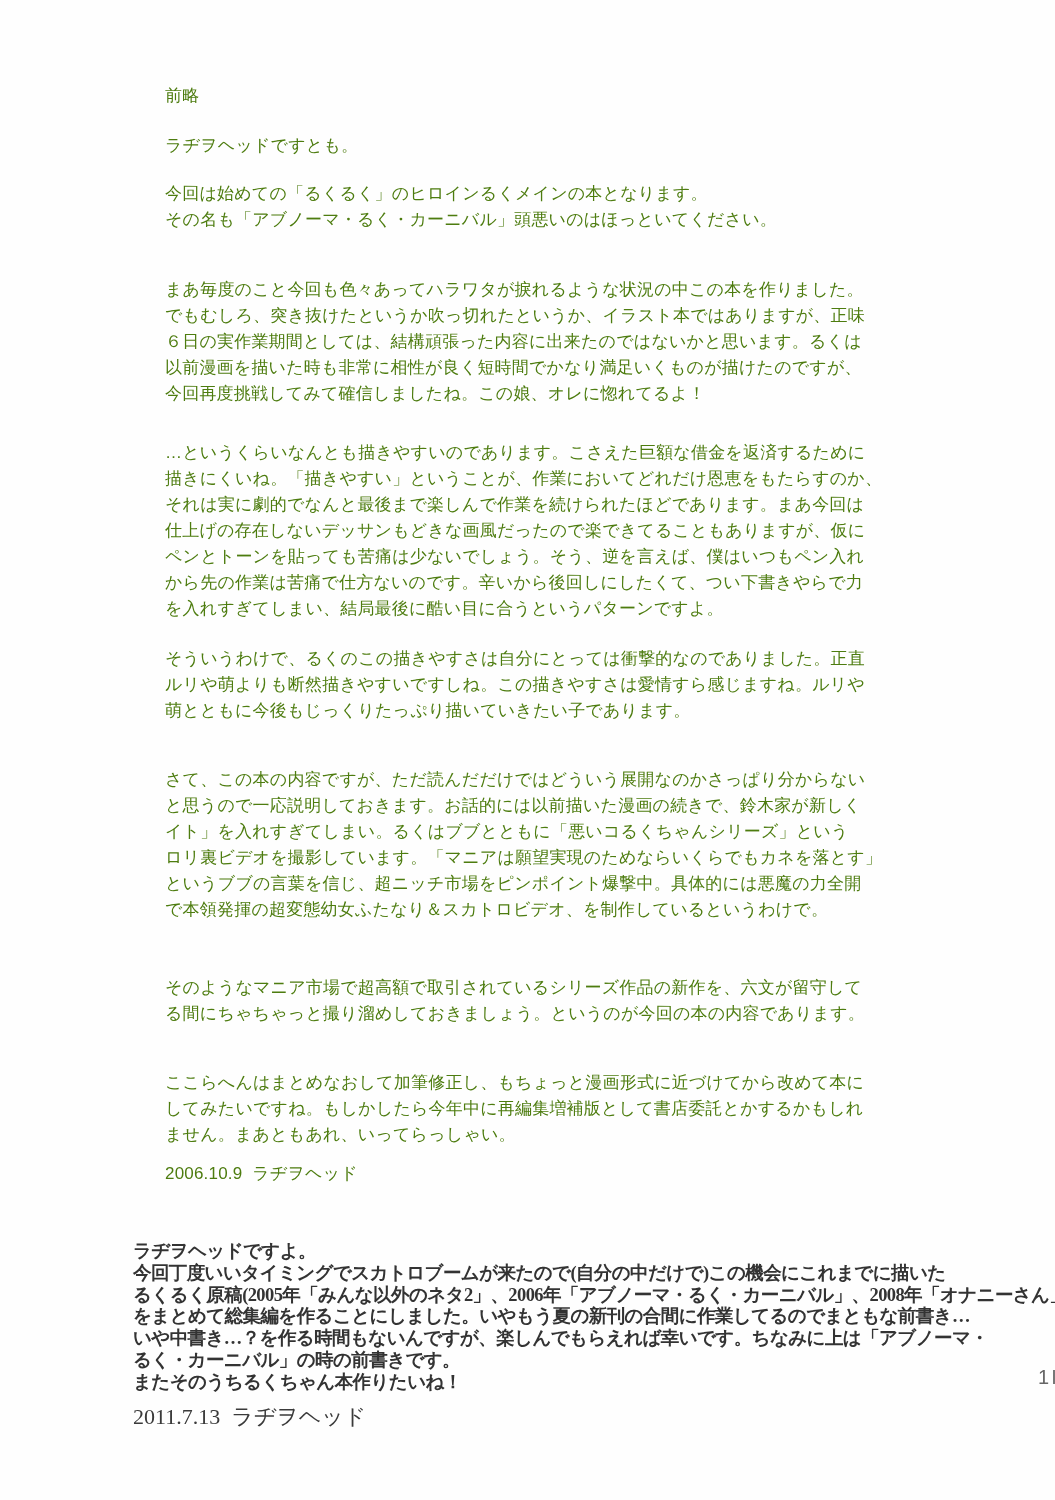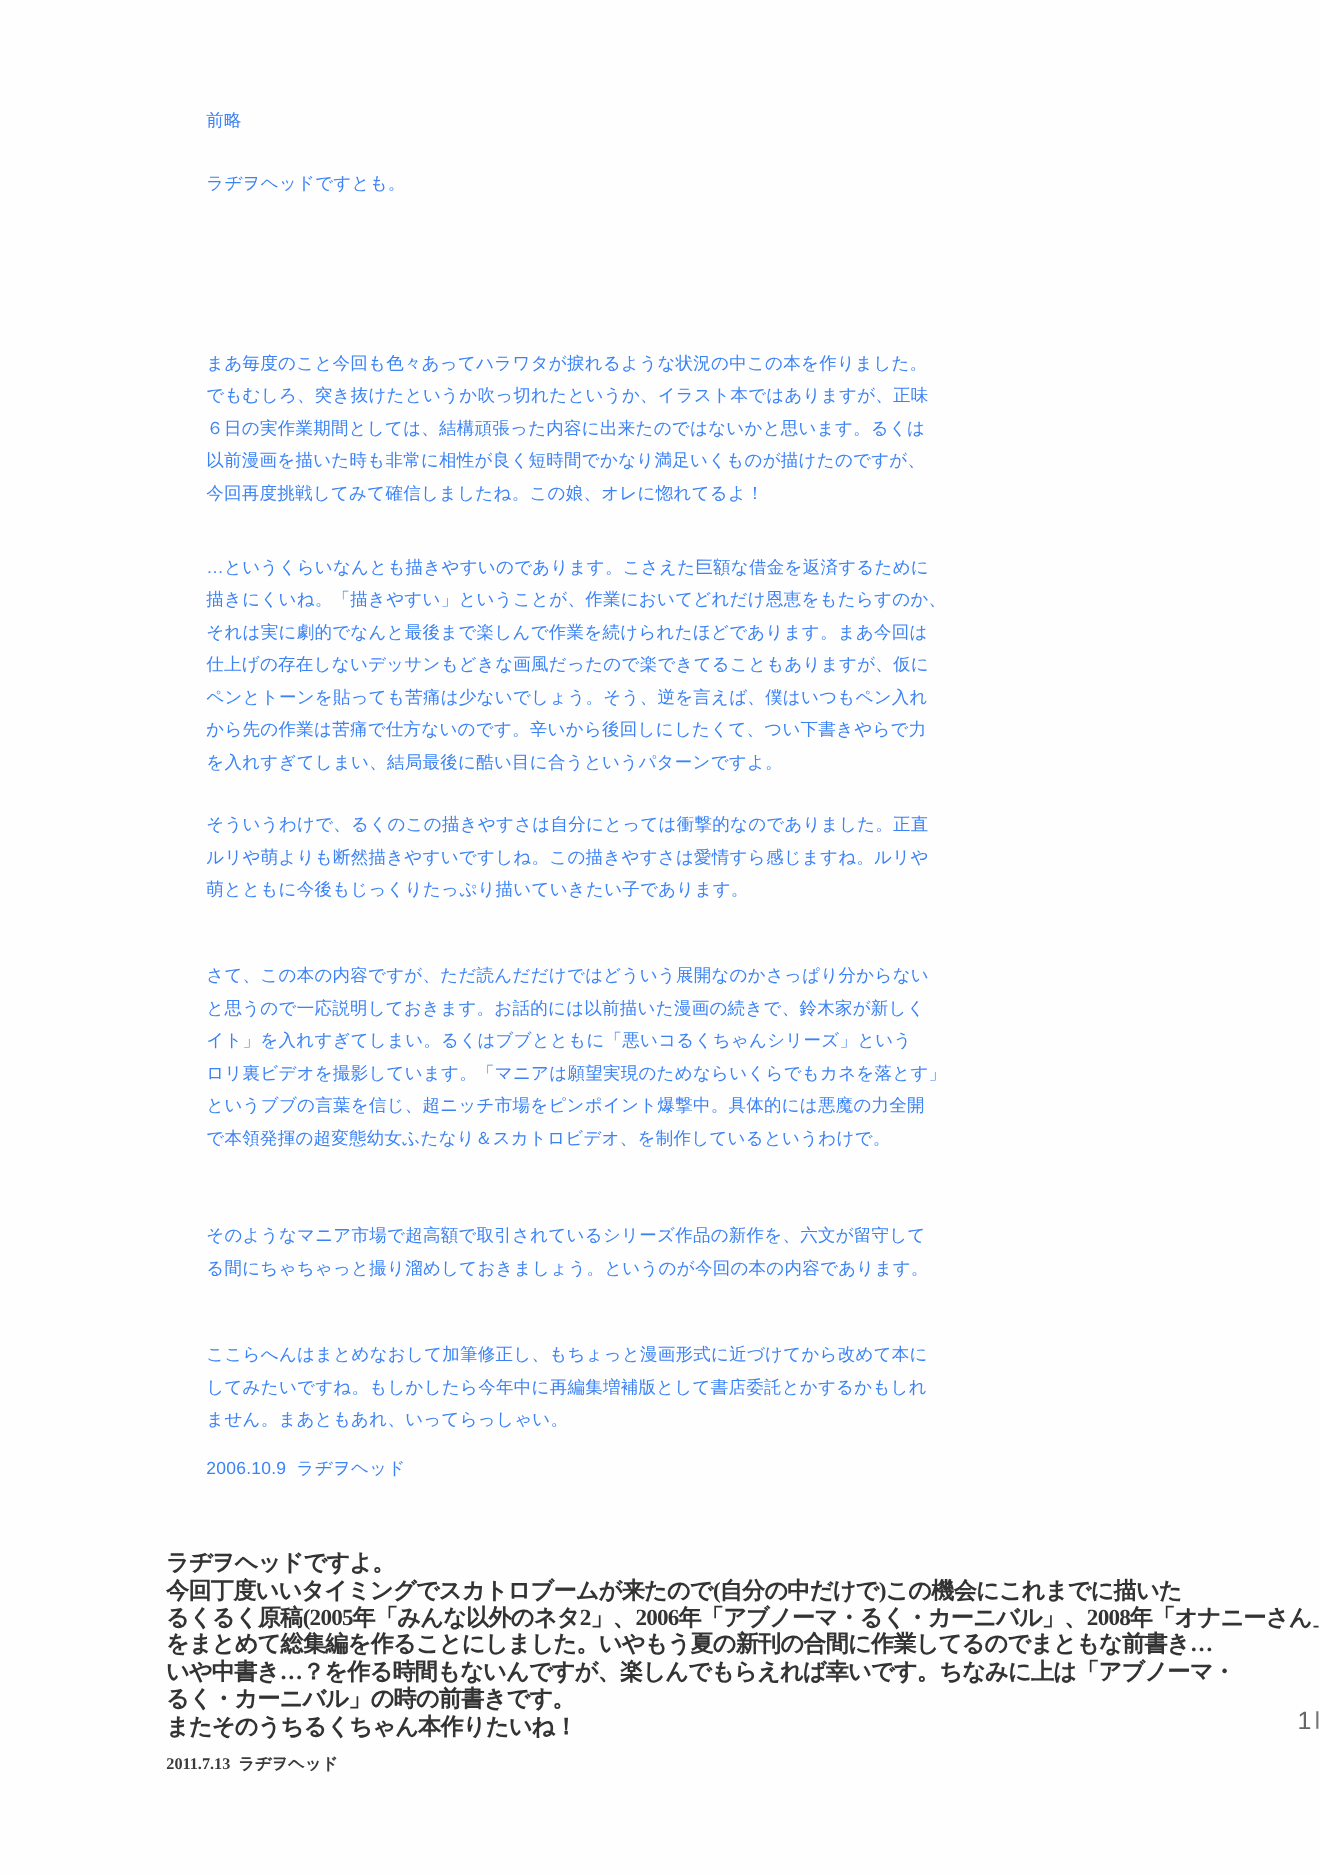--- a/index.html
+++ b/index.html
@@ -11,23 +11,23 @@
     position: relative;
     width: 1055px;
     height: 1500px;
     background: #fefefe;
     overflow: hidden;
     font-family: "Liberation Sans", "DejaVu Sans", sans-serif;
   }
   .abs { position: absolute; }
   .main-text {
     left: 165px;
-    font-size: 14px;
+    font-size: 17px;
     line-height: 26px;
-    color: #3b82f6;
+    color: #4d7c0f;
     letter-spacing: 0.2px;
   }
   .main-text .line, .main-text.single {
     white-space: pre;
     height: 26px;
   }
   .sig-right {
     left: 165px;
     width: 728px;
     white-space: pre;
@@ -40,24 +40,24 @@
     font-family: "Liberation Serif", "DejaVu Serif", serif;
     font-weight: 600;
     letter-spacing: -0.6px;
   }
   .afterword-block .line {
     white-space: pre;
     height: 21.8px;
   }
   .afterword-sig {
     left: 133px;
-    font-size: 13px;
+    font-size: 22px;
     color: #3a3a3a;
     font-family: "Liberation Serif", "DejaVu Serif", serif;
-    font-weight: 700;
+    font-weight: 400;
     white-space: pre;
   }
   .pagenum {
     left: 1038px;
     top: 1366px;
     font-size: 20px;
     color: #666666;
     white-space: pre;
   }
   
@@ -73,20 +73,24 @@
 </style>
 </head>
 <body>
 
 <div class="page">
 
   <div class="abs main-text single" style="top:83px">前略</div>
 
   <div class="abs main-text single" style="top:133px">ラヂヲヘッドですとも。</div>
 
+  <div class="abs main-text" style="top:181px">
+      <div class="line">今回は始めての「るくるく」のヒロインるくメインの本となります。</div>
+      <div class="line">その名も「アブノーマ・るく・カーニバル」頭悪いのはほっといてください。</div>
+    </div>
 
   <div class="abs main-text" style="top:277px">
       <div class="line">まあ毎度のこと今回も色々あってハラワタが捩れるような状況の中この本を作りました。</div>
       <div class="line">でもむしろ、突き抜けたというか吹っ切れたというか、イラスト本ではありますが、正味</div>
       <div class="line">６日の実作業期間としては、結構頑張った内容に出来たのではないかと思います。るくは</div>
       <div class="line">以前漫画を描いた時も非常に相性が良く短時間でかなり満足いくものが描けたのですが、</div>
       <div class="line">今回再度挑戦してみて確信しましたね。この娘、オレに惚れてるよ！</div>
     </div>
 
   <div class="abs main-text" style="top:440px">

